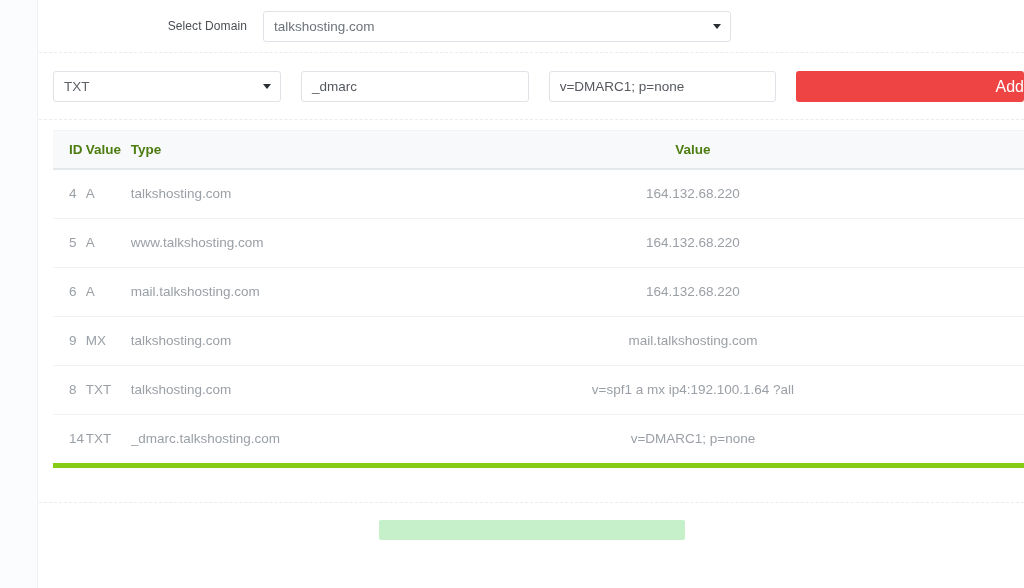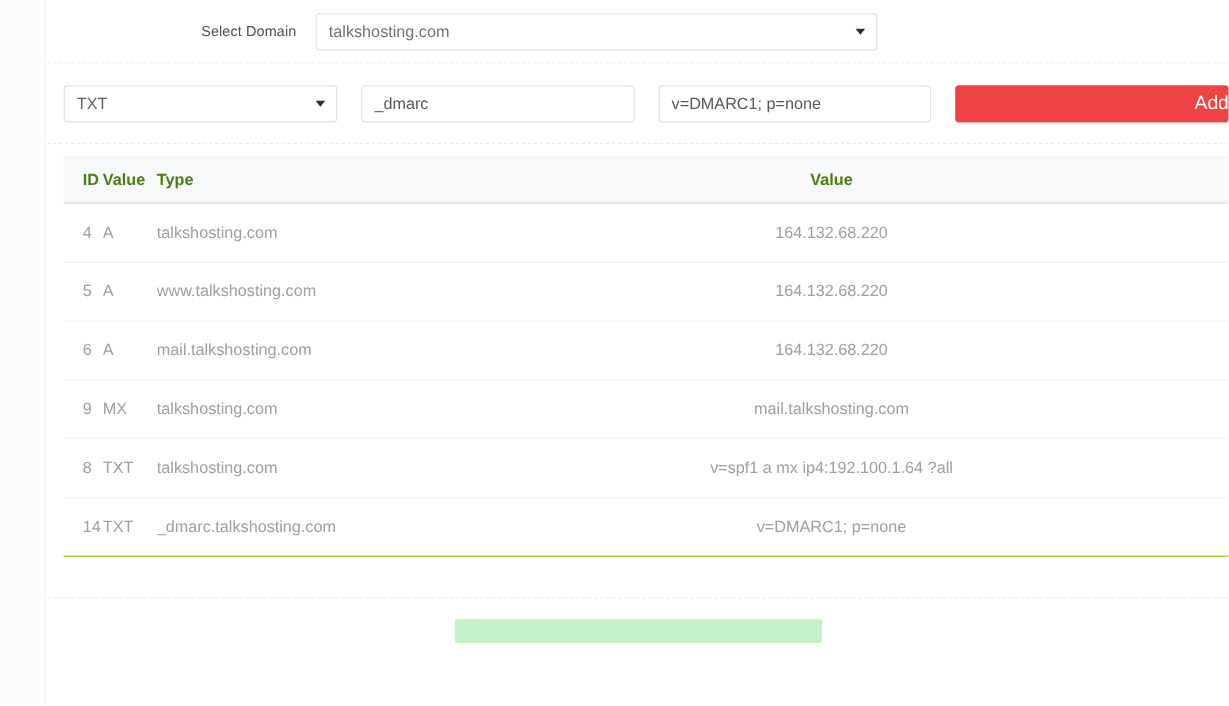--- a/index.html
+++ b/index.html
@@ -146,21 +146,21 @@
     vertical-align: top;
     line-height: 20px;
     overflow: hidden;
     white-space: nowrap;
   }
   table.records tbody td.c-id { padding-left: 16px; }
   table.records tbody td.c-value.wrap {
     white-space: normal;
     word-break: break-all;
   }
-  table.records tbody tr:last-child td { border-bottom: 1px solid #84cc16; }
+  table.records tbody tr:last-child td { border-bottom: 5px solid #84cc16; }
 
   .table-bottom-pad { height: 34px; }
 
   
   .alert-zone {
     padding-top: 17px;
     display: flex;
     justify-content: center;
   }
   .alert {

